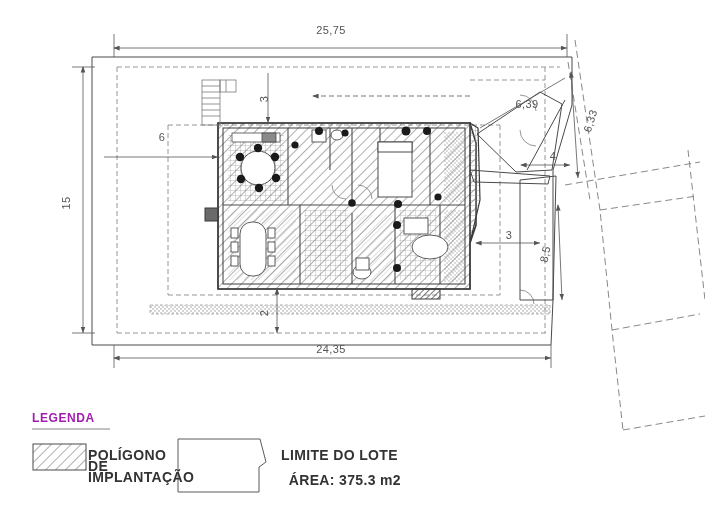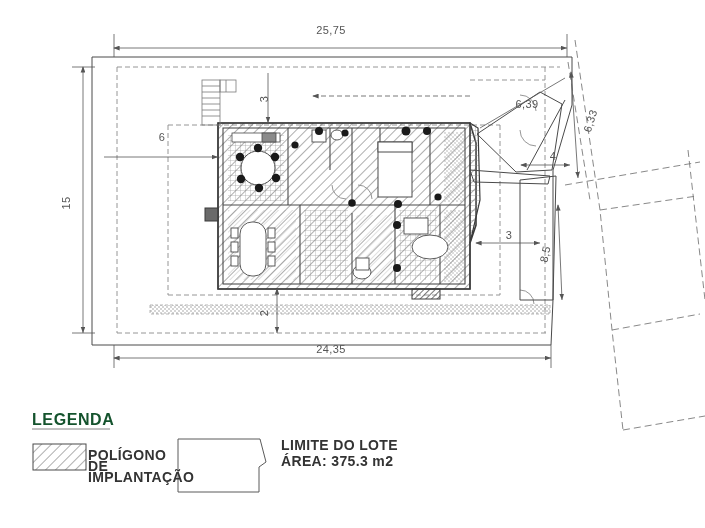--- a/index.html
+++ b/index.html
@@ -9,21 +9,21 @@
     color:#2b2b2b;
   }
   #sheet{position:absolute;inset:0;}
   svg{display:block;}
   .dimtxt{
     font-family:"Liberation Sans", sans-serif;
     font-size:11px;fill:#555;letter-spacing:.4px;
   }
   .legend-title{
     position:absolute;font-family:"Liberation Sans", sans-serif;
-    font-size:16px;font-weight:bold;color:#14532d;letter-spacing:.6px;
+    font-size:12px;font-weight:bold;color:#a21caf;letter-spacing:.6px;
   }
   .legend-label{
     position:absolute;font-family:"Liberation Sans", sans-serif;
     font-size:14px;font-weight:bold;color:#333;letter-spacing:.35px;
     line-height:11px;
   }
 </style>
 </head>
 <body>
 
@@ -271,18 +271,18 @@
     </g>
   </svg>
 
   <div class="legend-title" style="left:32px;top:411px;">LEGENDA</div>
 
   <div class="legend-label" style="left:88px;top:450px;width:90px;">
     <div>POLÍGONO DE</div>
     <div>IMPLANTAÇÃO</div>
   </div>
 
-  <div class="legend-label" style="left:281px;top:440px;width:120px;">
+  <div class="legend-label" style="left:281px;top:450px;width:120px;">
     <div>LIMITE DO LOTE</div>
-    <div style="margin-top:5px;">ÁREA: 375.3 m2</div>
+    <div style="margin-top:14px;text-align:right;">ÁREA: 375.3 m2</div>
   </div>
 
 </div>
 
 </body></html>

